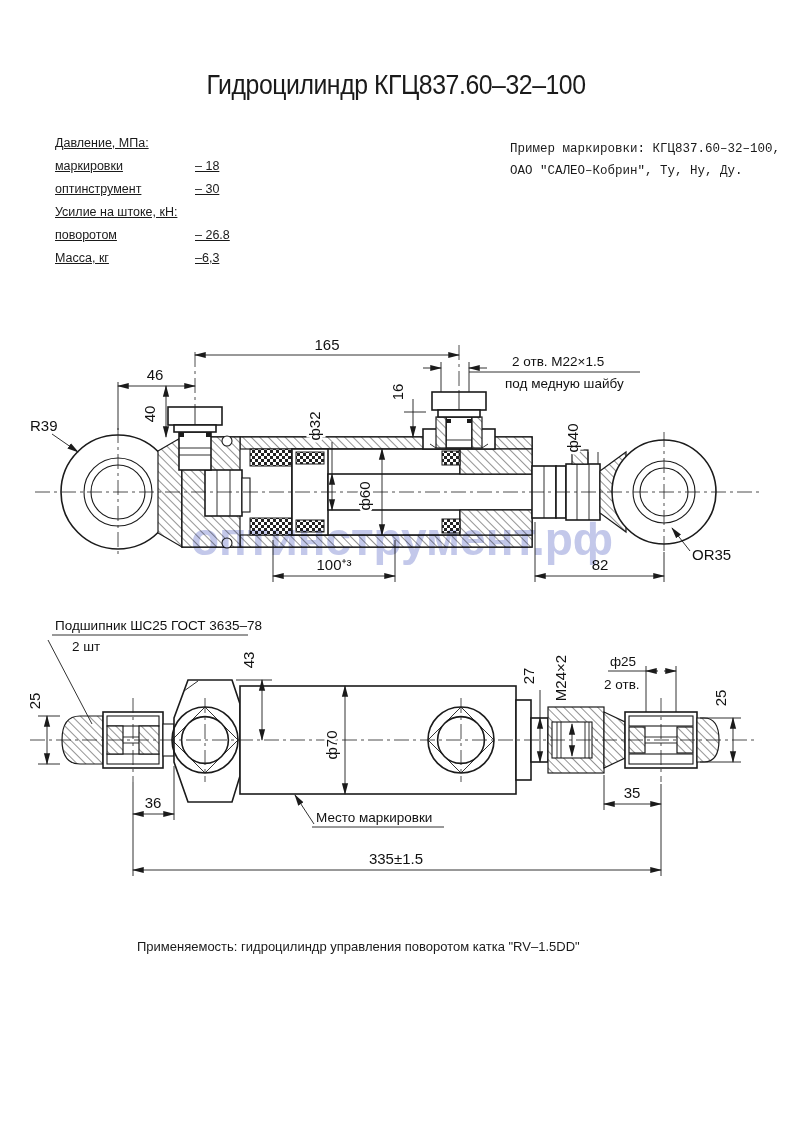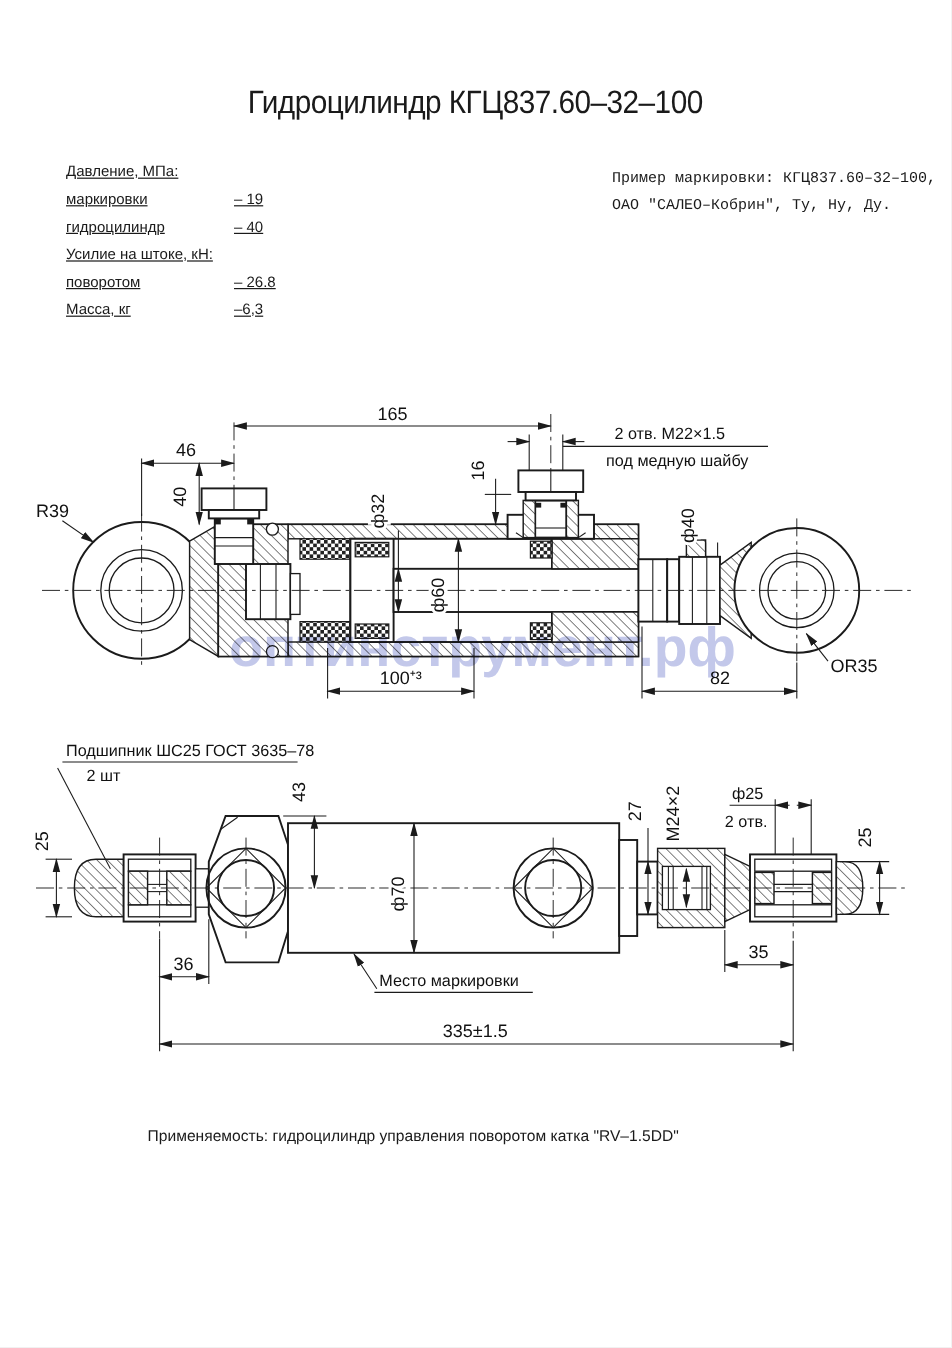--- a/index.html
+++ b/index.html
@@ -6,21 +6,21 @@
   .page{position:relative;width:793px;height:1123px;background:#ffffff;overflow:hidden;
         font-family:"Liberation Sans",sans-serif;color:#1a1a1a;}
   .title{position:absolute;top:70px;left:0;width:100%;text-align:center;
          font-size:27px;letter-spacing:-0.5px;white-space:nowrap;}
   .title span{display:inline-block;transform:scaleX(.92);}
   .specs{position:absolute;left:55px;top:132px;font-size:12.5px;line-height:23px;}
   .spec-row{display:flex;text-decoration:underline;}
   .spec-label{width:140px;}
   .spec-value{white-space:pre;}
   .marking{position:absolute;left:510px;top:138px;font-size:12.5px;line-height:22px;width:280px;font-family:Liberation Mono, monospace;}
-  .application{position:absolute;left:123px;top:939px;font-size:13px;}
+  .application{position:absolute;left:137px;top:939px;font-size:13px;}
   .drawing{position:absolute;left:0;top:0;}
   .watermark{position:absolute;left:191px;top:512px;font-size:46px;font-weight:bold;
              color:#c3c8ea;mix-blend-mode:multiply;letter-spacing:0px;white-space:nowrap;}
   
   .c  {stroke:#1b1b1b;stroke-width:1.6;fill:none;}
   .cf {stroke:#1b1b1b;stroke-width:1.6;fill:#ffffff;}
   .cf2{stroke:#1b1b1b;stroke-width:1.1;fill:#ffffff;}
   .ch {stroke:#1b1b1b;stroke-width:1.2;fill:url(#hatch);}
   .cc {stroke:#1b1b1b;stroke-width:1;fill:url(#checker);}
   .t  {stroke:#1b1b1b;stroke-width:0.9;fill:none;}
@@ -40,25 +40,25 @@
     <span>Гидроцилиндр КГЦ837.60–32–100</span>
   </div>
 
   <div class="specs">
     <div class="spec-row">
         <span class="spec-label">Давление, МПа:</span>
         <span class="spec-value"></span>
       </div>
     <div class="spec-row">
         <span class="spec-label">маркировки</span>
-        <span class="spec-value">– 19</span>
-      </div>
-    <div class="spec-row">
-        <span class="spec-label">гидроцилиндр</span>
-        <span class="spec-value">– 40</span>
+        <span class="spec-value">– 18</span>
+      </div>
+    <div class="spec-row">
+        <span class="spec-label">оптинструмент</span>
+        <span class="spec-value">– 30</span>
       </div>
     <div class="spec-row">
         <span class="spec-label">Усилие на штоке, кН:</span>
         <span class="spec-value"></span>
       </div>
     <div class="spec-row">
         <span class="spec-label">поворотом</span>
         <span class="spec-value">– 26.8</span>
       </div>
     <div class="spec-row">

